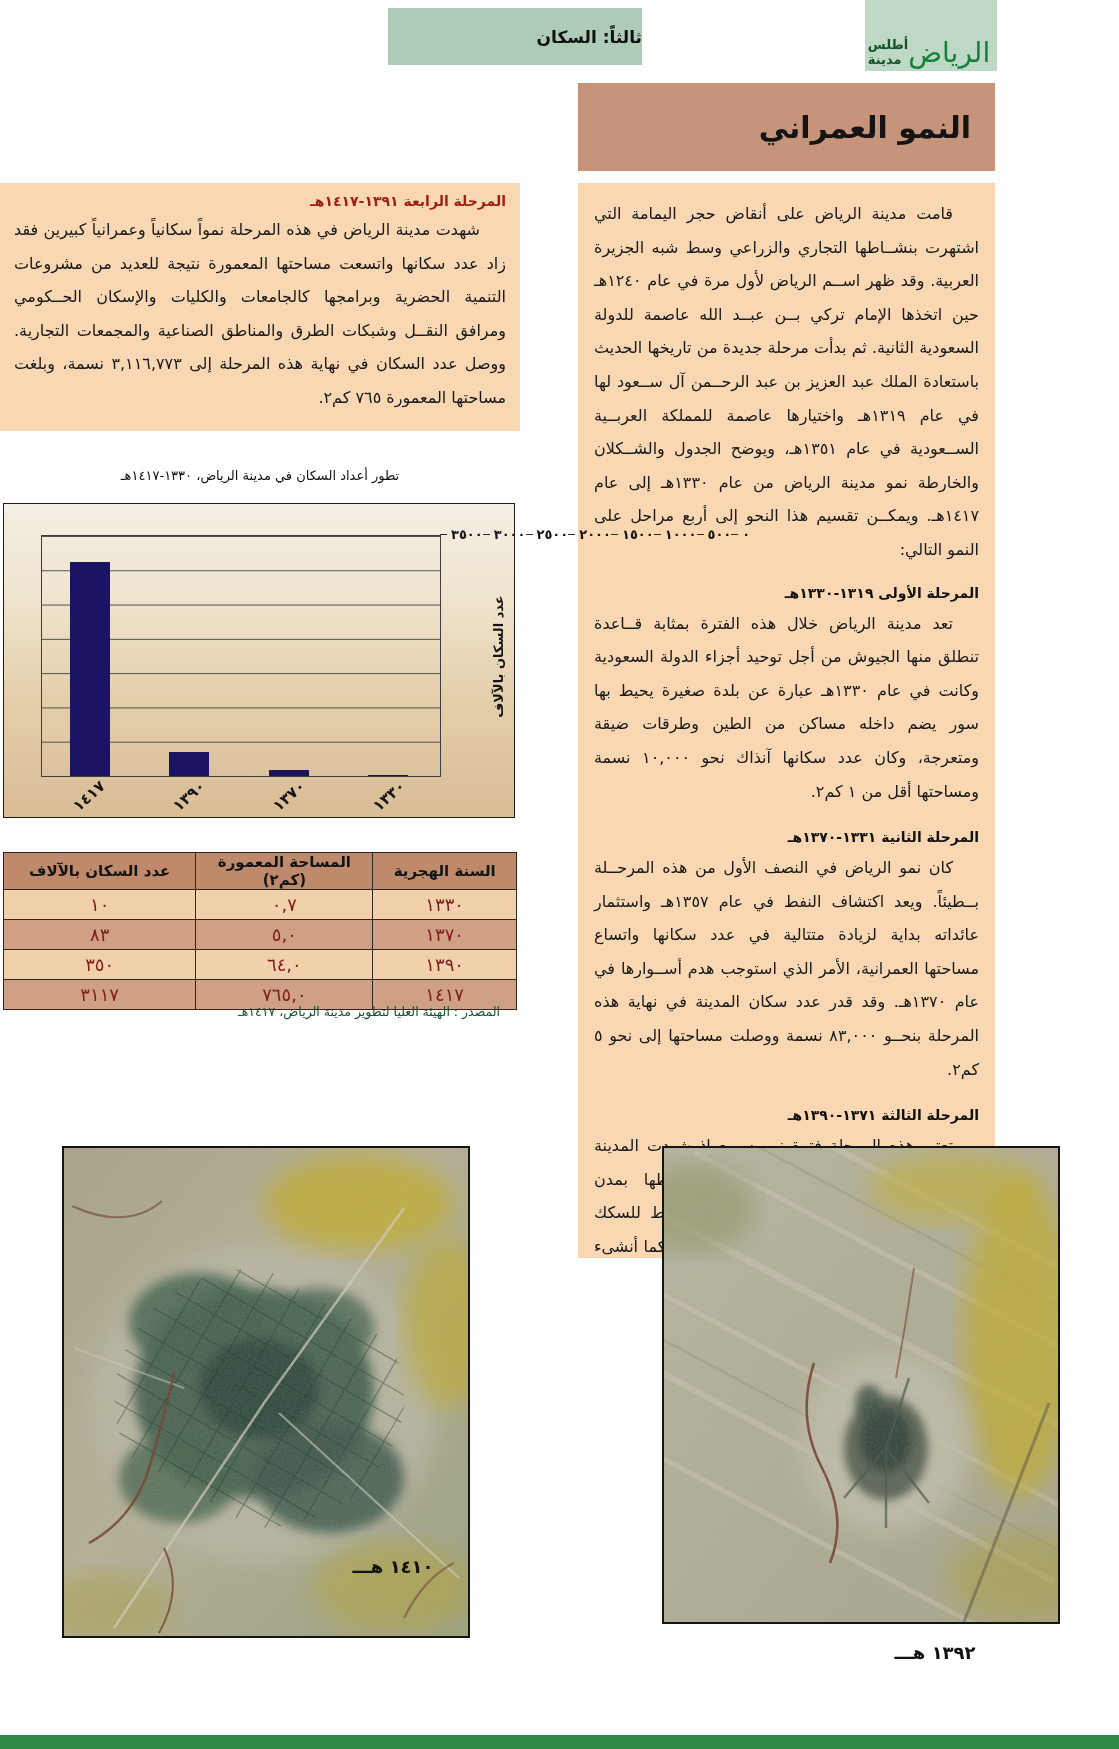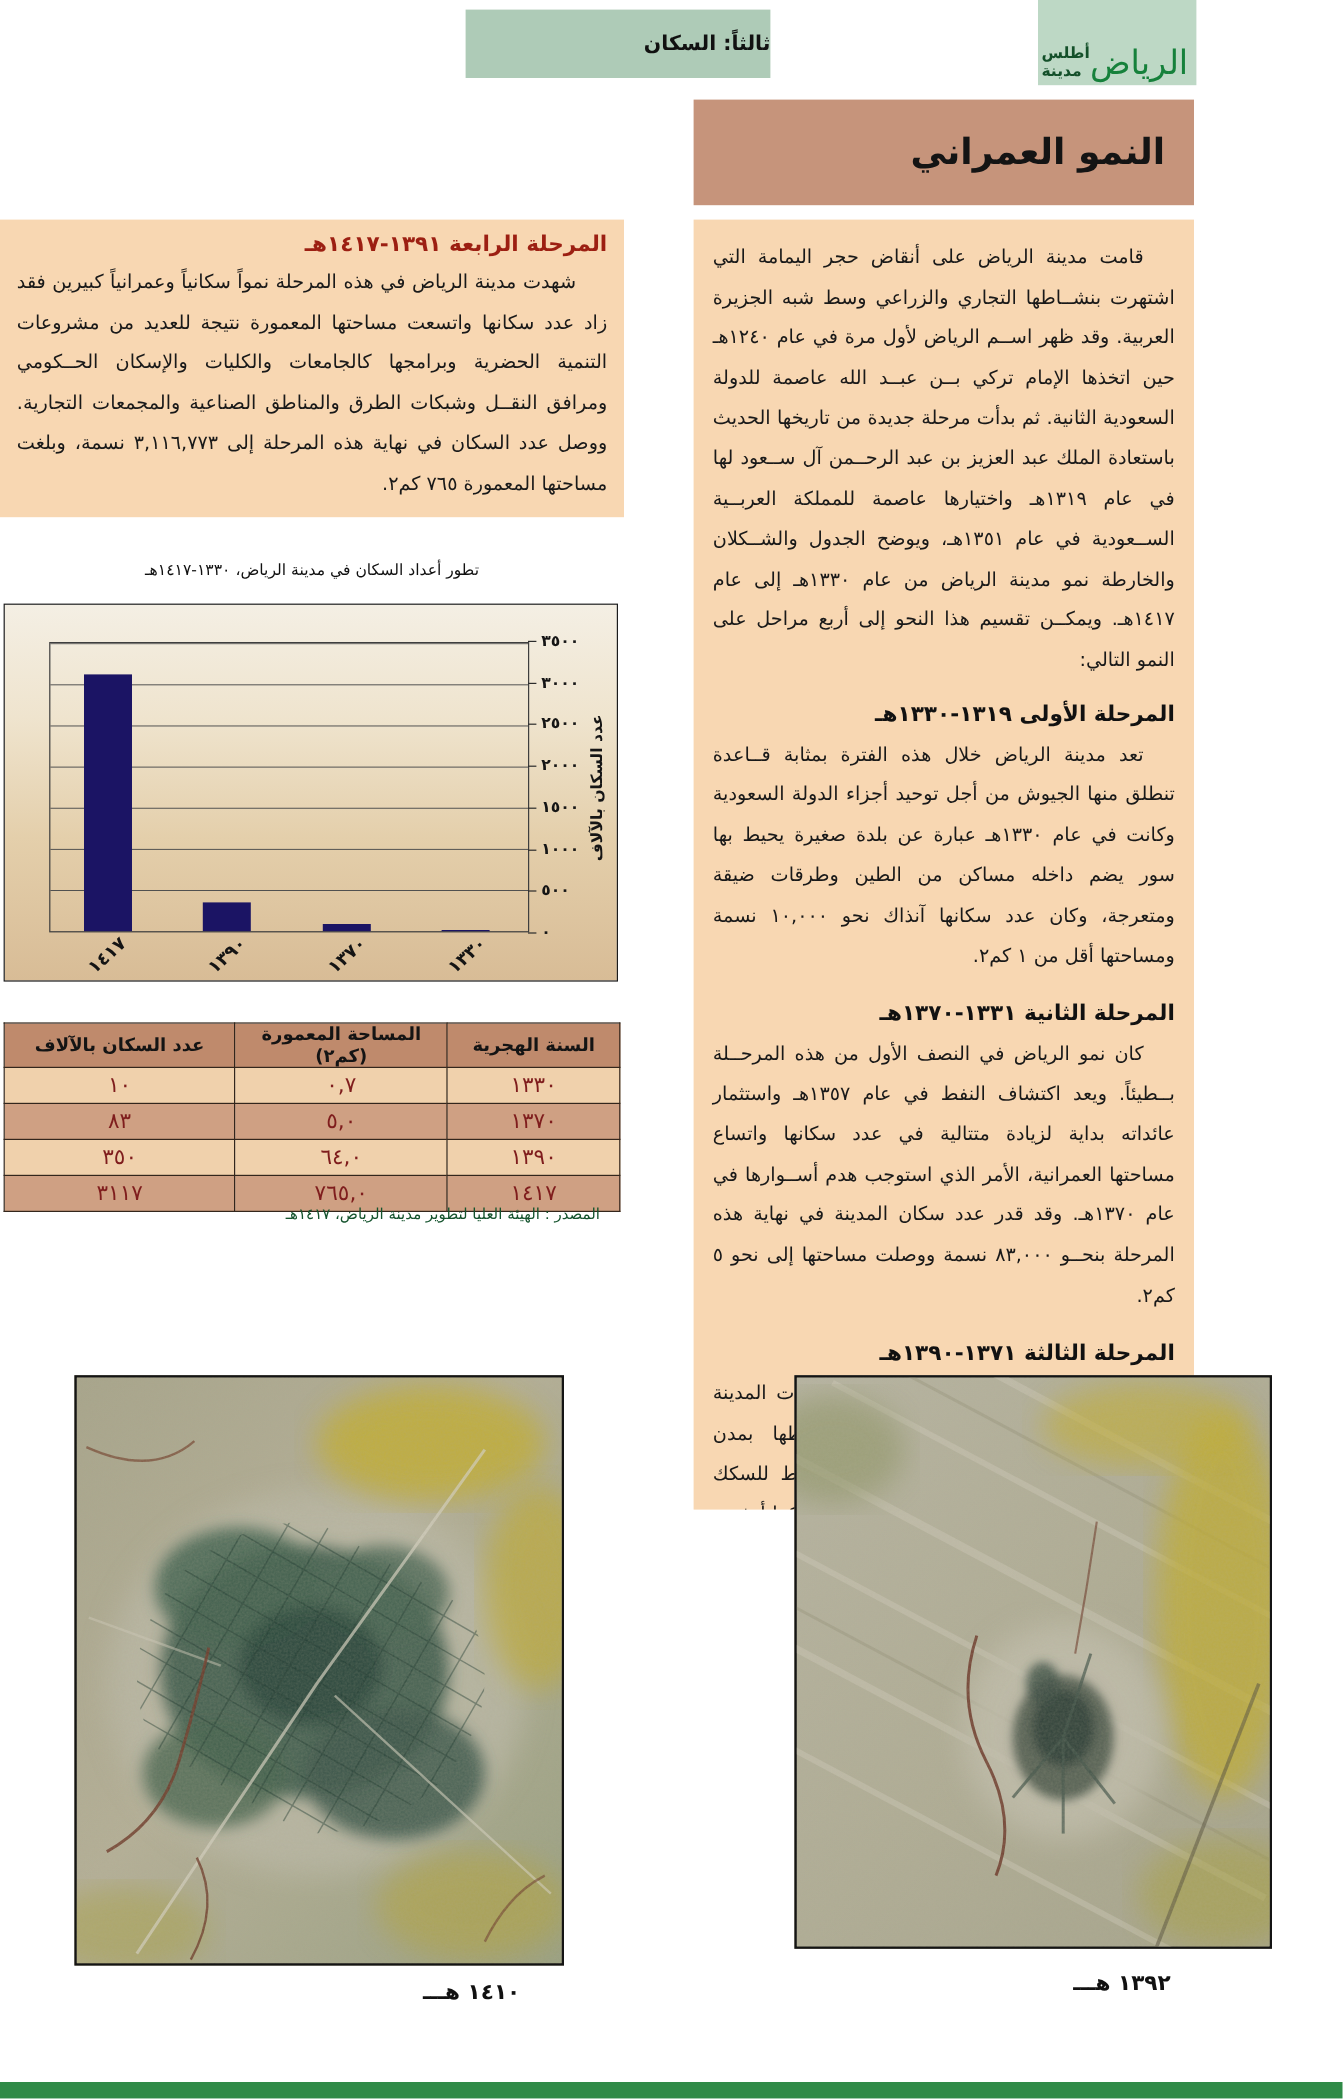--- a/index.html
+++ b/index.html
@@ -18,37 +18,37 @@
   .title-box{position:absolute;left:578px;top:83px;width:417px;height:88px;background:#c6947b;
              display:flex;align-items:center;justify-content:flex-end;padding:0 24px;box-sizing:border-box;
              font-size:30px;font-weight:bold;color:#141414;}
 
   
   .panel{background:#f8d7b2;box-sizing:border-box;position:absolute;}
   .main-panel{left:578px;top:183px;width:417px;height:1075px;padding:14px 16px;overflow:hidden;}
   .phase4-panel{left:0;top:183px;width:520px;height:248px;padding:8px 14px;overflow:hidden;}
   .body-text{margin:0;font-size:16px;line-height:2.1;text-align:justify;color:#191919;}
   .body-text.indent{text-indent:26px;}
-  .phase-heading{margin:21px 0 6px 0;font-size:18px;font-weight:bold;color:#111;}
+  .phase-heading{margin:21px 0 6px 0;font-size:14px;font-weight:bold;color:#111;}
   .phase-heading.first{margin-top:18px;}
   .phase-heading.red{color:#9c1f12;margin:2px 0 4px 0;}
 
   
   .chart-title{position:absolute;left:0;top:468px;width:520px;text-align:center;
                font-size:13px;font-weight:normal;color:#101010;}
   .chart-frame{position:absolute;left:3px;top:503px;width:512px;height:315px;
                border:1.5px solid #1c1c1c;box-sizing:border-box;
                background:linear-gradient(180deg,#f4efe4 0%,#efe4ce 30%,#e4cfab 62%,#d8bc96 100%);}
   .plot{position:absolute;left:37px;top:31px;width:400px;height:242px;
         border:1px solid #3e3e3e;box-sizing:border-box;
         background-image:linear-gradient(to bottom,#4e4e4e 1px,transparent 1px);
         background-size:100% calc(100%/7);}
   .bar{position:absolute;bottom:0;width:10%;min-height:1px;}
   .yticks{position:absolute;left:436px;top:23px;width:58px;height:258px;
-          display:flex;flex-direction:column;justify-content:space-between;}
+          display:flex;justify-content:space-between;}
   .ytick{display:flex;align-items:center;gap:4px;height:15px;font-size:13px;font-weight:bold;color:#151515;}
   .ytick .dash{width:7px;height:1px;background:#2c2c2c;}
   .ylabel-wrap{position:absolute;left:478px;top:31px;width:32px;height:242px;
                display:flex;align-items:center;justify-content:center;}
   .ylabel{transform:rotate(-90deg);white-space:nowrap;font-size:13px;font-weight:bold;color:#151515;}
   .xlabels{position:absolute;left:37px;top:275px;width:400px;height:38px;}
   .xlabel{position:absolute;top:8px;width:70px;text-align:center;font-size:15px;font-weight:bold;
           color:#141414;transform:rotate(-42deg);}
 
   
@@ -60,21 +60,21 @@
   .data-table tbody tr:nth-child(even){background:#cfa083;}
   .source-line{position:absolute;left:3px;top:1004px;width:497px;text-align:right;
                font-size:12.5px;color:#14532d;}
 
   
   .sat{position:absolute;margin:0;border:2px solid #141414;line-height:0;background:#a8a58c;}
   .sat svg{display:block;}
   .sat-left{left:62px;top:1146px;}
   .sat-right{left:662px;top:1146px;}
   .caption{position:absolute;font-size:18px;font-weight:bold;color:#111;width:130px;text-align:center;}
-  .cap-left{left:328px;top:1650px;}
+  .cap-left{left:328px;top:1556px;}
   .cap-right{left:870px;top:1642px;}
 
   .footer-bar{position:absolute;left:0;top:1735px;width:1119px;height:14px;background:#2f8a47;}
 </style>
 </head>
 <body>
 
 <div class="page">
 
   <div class="banner">

